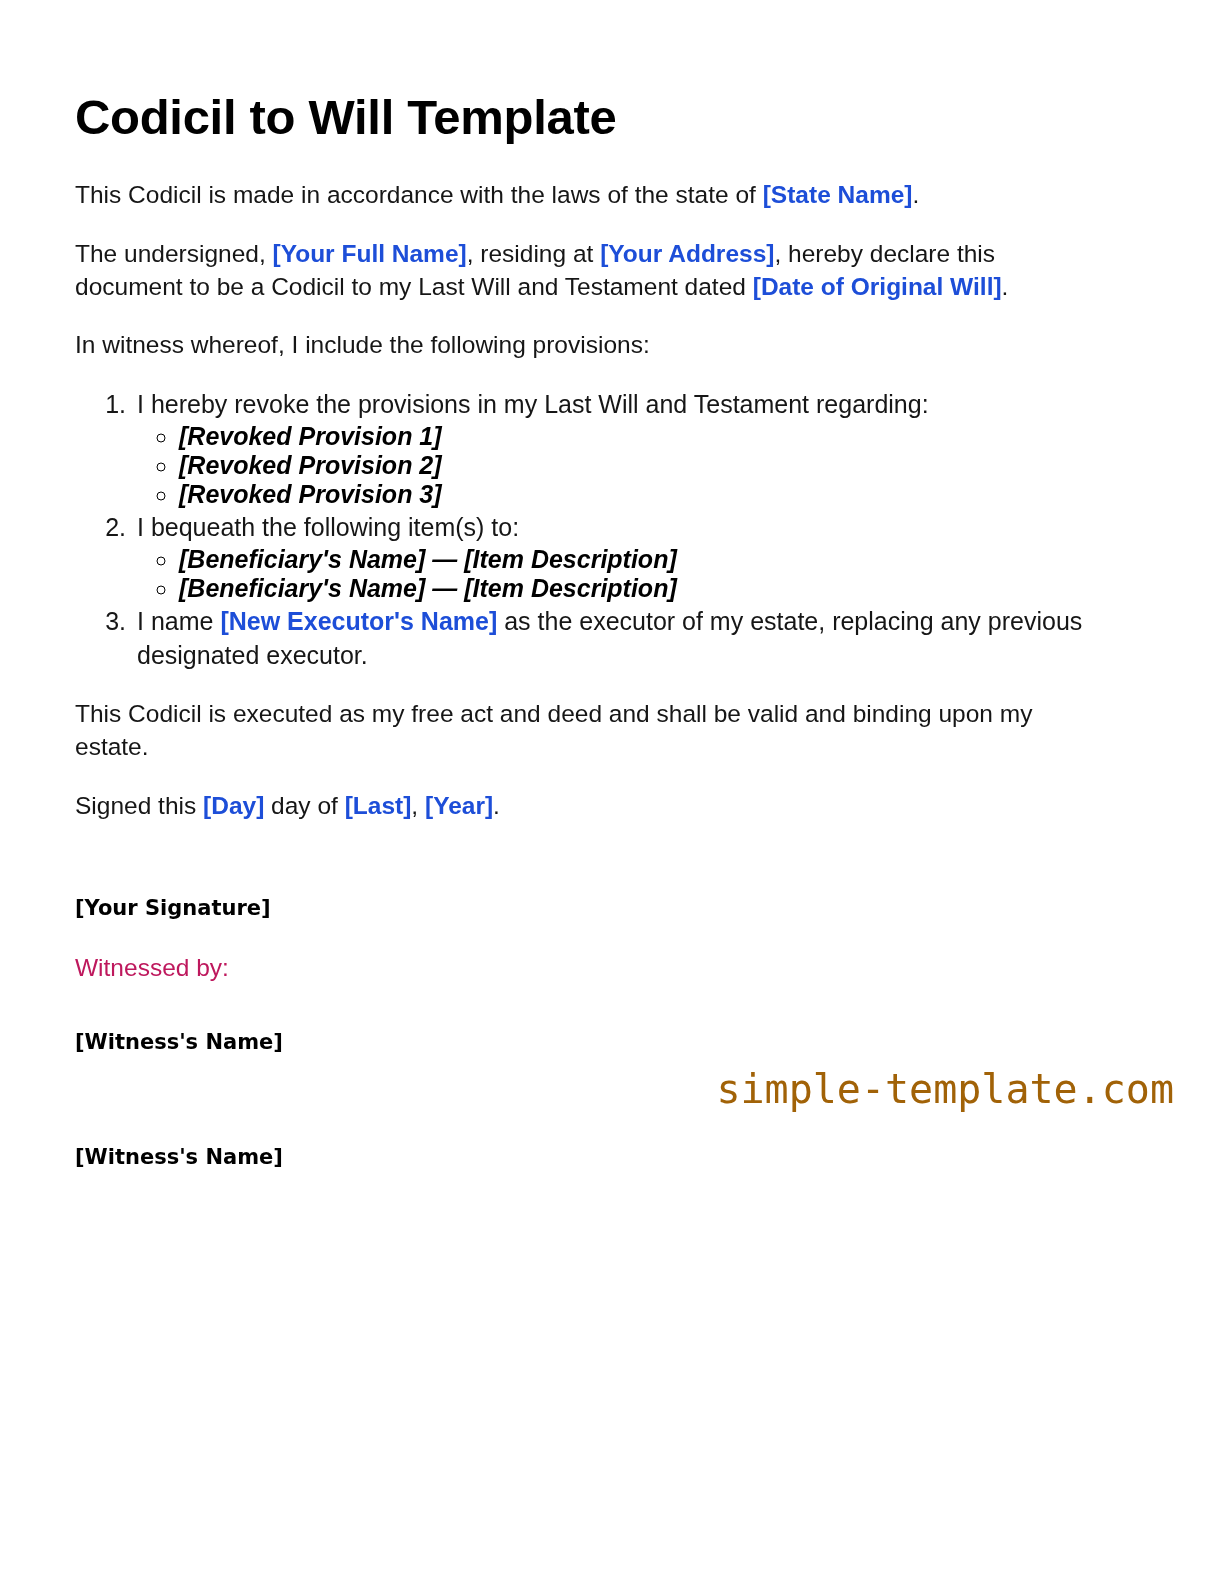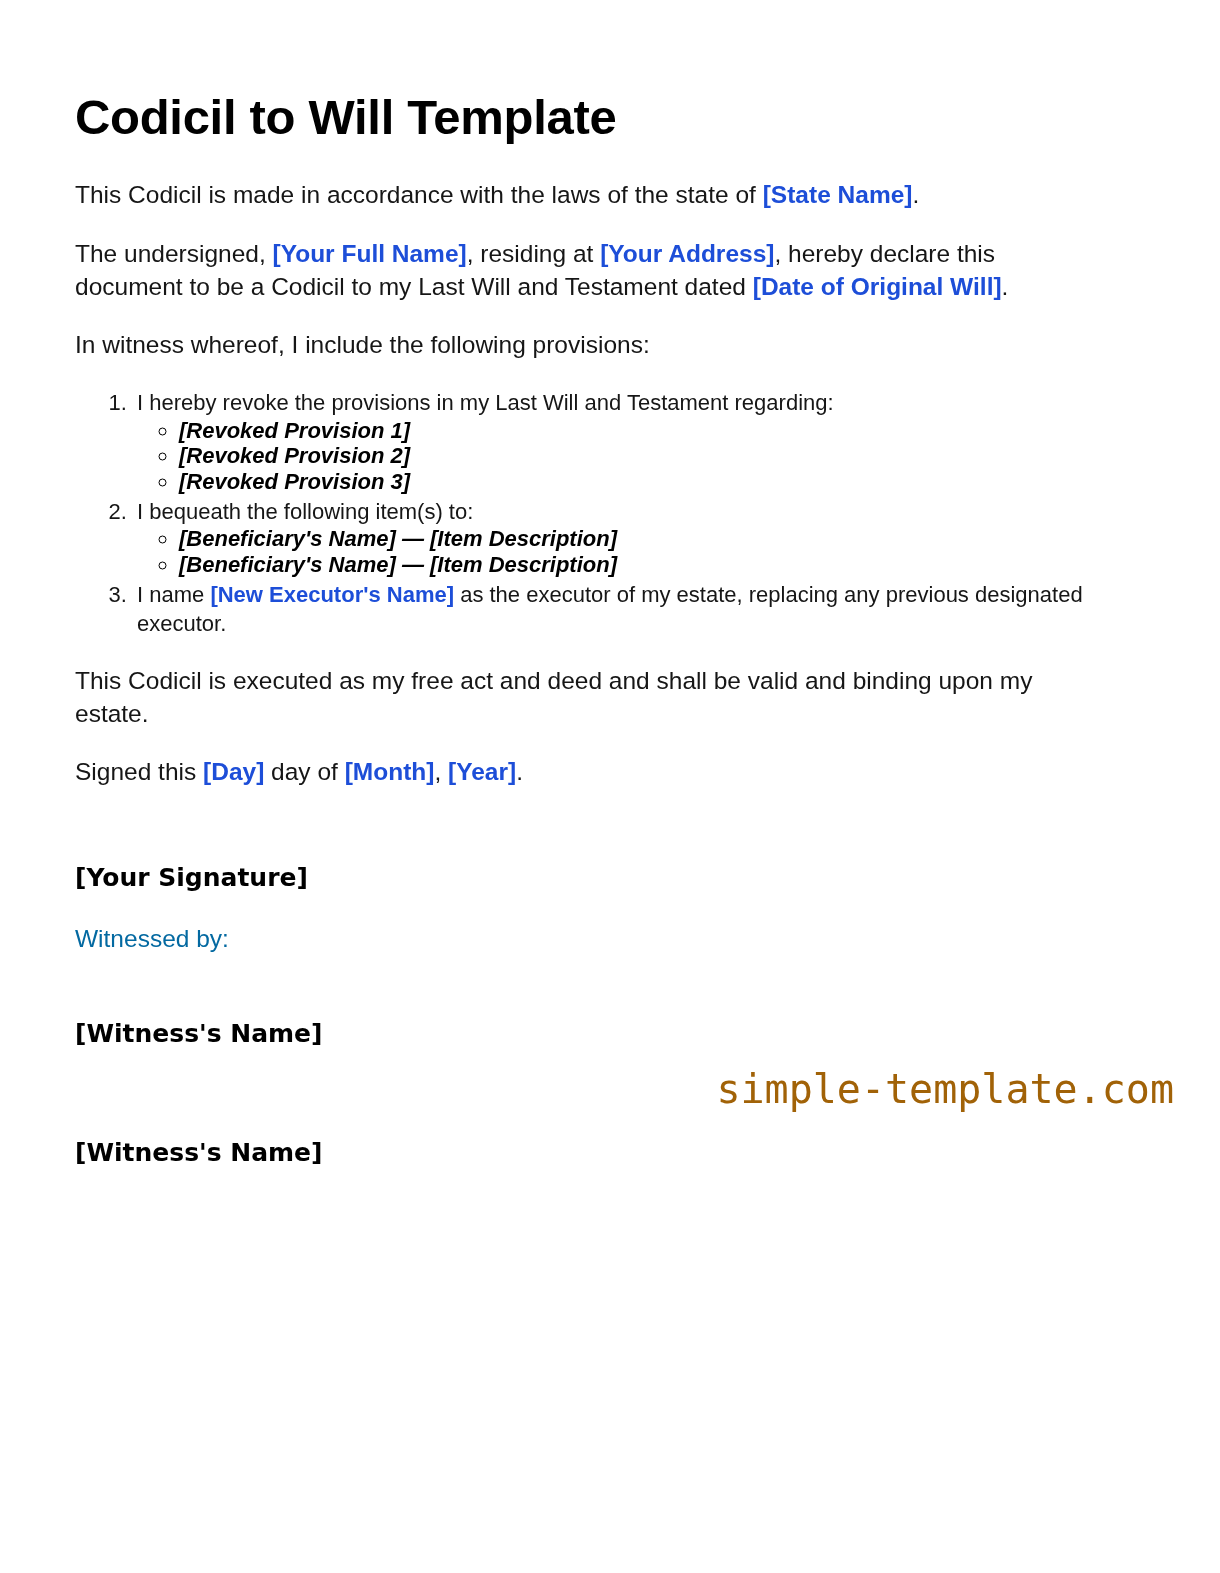--- a/index.html
+++ b/index.html
@@ -41,21 +41,21 @@
     margin: 0 0 26px 0;
     color: #161616;
   }
   p.para b, li b, .bold {
     font-weight: bold;
     color: #1d4ed8;
   }
   ol.provisions {
     margin: 0 0 26px 0;
     padding-left: 58px;
-    font-size: 22px;
+    font-size: 25px;
     line-height: 1.34;
   }
   ol.provisions > li {
     margin: 0 0 2px 0;
     padding-left: 4px;
     color: #161616;
   }
   ol.provisions ul {
     list-style-type: circle;
     margin: 0 0 0 0;
@@ -78,30 +78,30 @@
     color: #000000;
     white-space: nowrap;
     overflow: hidden;
     width: 360px;
     margin: 0 0 16px 0;
     font-weight: normal;
   }
   .sig-label {
     font-family: "DejaVu Sans", sans-serif;
     font-weight: bold;
-    font-size: 25px;
+    font-size: 21px;
     line-height: 1.2;
     color: #000000;
     margin: 0 0 30px 0;
   }
   p.witnessed-by {
     font-size: 24.5px;
     line-height: 1.34;
-    margin: 0 0 34px 0;
-    color: #0369a1;
+    margin: 0 0 16px 0;
+    color: #be185d;
   }
   .gap-b { height: 30px; }
   .footer-mark {
     position: absolute;
     right: 46px;
     bottom: 32px;
     font-family: "DejaVu Sans Mono", monospace;
     font-size: 40px;
     letter-spacing: 0px;
     color: #a16207;
@@ -135,21 +135,21 @@
       <ul>
         <li>[Beneficiary's Name] — [Item Description]</li>
         <li>[Beneficiary's Name] — [Item Description]</li>
       </ul>
     </li>
     <li><span>I name </span><b>[New Executor's Name]</b><span> as the executor of my estate, replacing any previous designated executor.</span></li>
   </ol>
 
   <p class="para">This Codicil is executed as my free act and deed and shall be valid and binding upon my estate.</p>
 
-  <p class="para"><span>Signed this </span><b>[Day]</b><span> day of </span><b>[Month]</b><span>, </span><b>[Year]</b><span>.</span></p>
+  <p class="para"><span>Signed this </span><b>[Day]</b><span> day of </span><b>[Last]</b><span>, </span><b>[Year]</b><span>.</span></p>
 
   <div class="sig-block">
     <div class="sig-rule">______________________________</div>
     <div class="sig-label">[Your Signature]</div>
 
     <p class="witnessed-by">Witnessed by:</p>
 
     <div class="sig-rule">______________________________</div>
     <div class="sig-label">[Witness's Name]</div>
 

